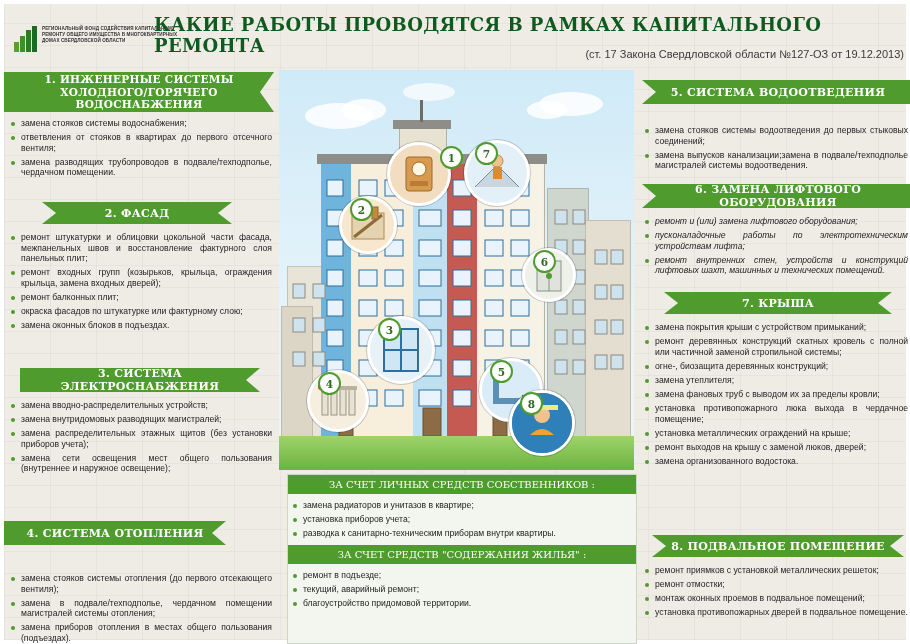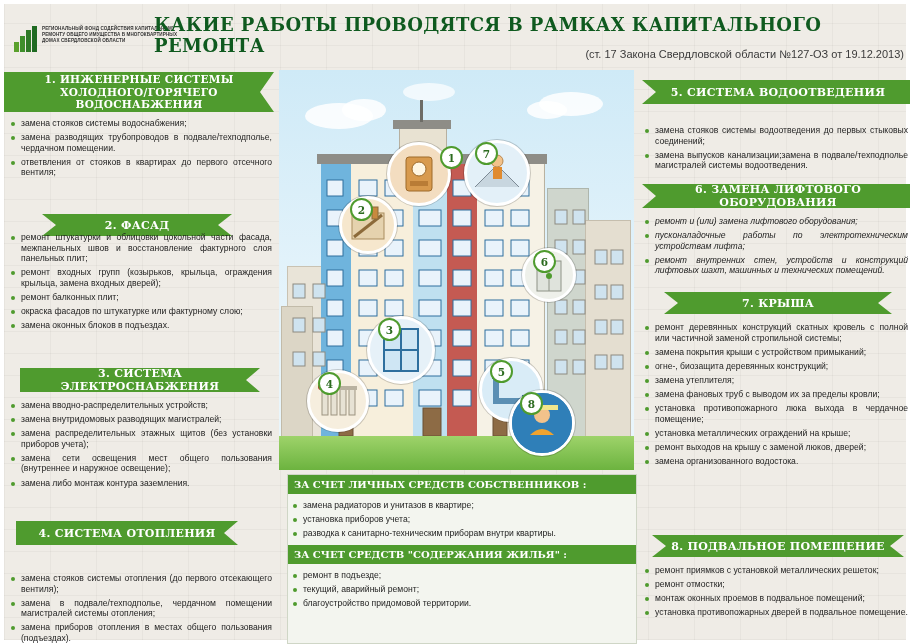--- a/index.html
+++ b/index.html
@@ -115,23 +115,23 @@
     position:absolute;width:19px;height:19px;border-radius:50%;
     background:#ffffff;border:2px solid #4f9b2e;color:#2c6b1f;
     font-size:10.5px;font-weight:bold;display:flex;align-items:center;justify-content:center;
     font-family:"DejaVu Serif", serif;
   }
   
   .box{
     position:absolute;background:#f3f5ef;border:1px solid #cfd6c6;
   }
   .box-title{
-    font-family:"DejaVu Serif", serif;font-weight:bold;color:#ffffff;
+    font-family:"DejaVu Serif", serif;font-weight:normal;color:#ffffff;
     background:#4f9b2e;text-transform:uppercase;font-size:10px;
-    padding:4px 6px;
+    text-align:center;padding:4px 6px;
   }
 </style>
 </head>
 <body>
 
 <div id="page">
 
   <div class="header">
     <div class="logo">
       <div class="logo-mark">
@@ -144,47 +144,46 @@
     </div>
     <div class="main-title">Какие работы проводятся в рамках капитального ремонта</div>
     <div class="sub-title">(ст. 17 Закона Свердловской области №127-ОЗ от 19.12.2013)</div>
   </div>
 
   <div class="banner left-notch" style="left:0;top:68px;width:270px;height:40px;font-size:10.5px;line-height:12.5px;">
     <span>1. Инженерные системы холодного/горячего водоснабжения</span>
   </div>
   <ul class="blist" style="left:6px;top:114px;width:262px;">
     <li>замена стояков системы водоснабжения;</li>
+    <li>ответвления от стояков в квартирах до первого отсечного вентиля;</li>
     <li>замена разводящих трубопроводов в подвале/техподполье, чердачном помещении.</li>
-    <li>ответвления от стояков в квартирах до первого отсечного вентиля;</li>
-  </ul>
-
-  <div class="banner both-notch" style="left:38px;top:210px;width:190px;height:22px;font-size:11px;">
+  </ul>
+
+  <div class="banner both-notch" style="left:38px;top:198px;width:190px;height:22px;font-size:11px;">
     <span>2. Фасад</span>
   </div>
   <ul class="blist" style="left:6px;top:228px;width:262px;">
     <li>ремонт штукатурки и облицовки цокольной части фасада, межпанельных швов и восстановление фактурного слоя панельных плит;</li>
     <li>ремонт входных групп (козырьков, крыльца, ограждения крыльца, замена входных дверей);</li>
     <li>ремонт балконных плит;</li>
     <li>окраска фасадов по штукатурке или фактурному слою;</li>
     <li>замена оконных блоков в подъездах.</li>
   </ul>
 
   <div class="banner left-notch" style="left:0;top:364px;width:240px;height:24px;font-size:11px;margin-left:16px;">
     <span>3. Система электроснабжения</span>
   </div>
   <ul class="blist" style="left:6px;top:396px;width:262px;">
     <li>замена вводно-распределительных устройств;</li>
     <li>замена внутридомовых разводящих магистралей;</li>
     <li>замена распределительных этажных щитов (без установки приборов учета);</li>
     <li>замена сети освещения мест общего пользования (внутреннее и наружное освещение);</li>
-    <li>замена либо монтаж контура заземления.</li>
-  </ul>
-
-  <div class="banner left-notch" style="left:12px;top:517px;width:222px;height:24px;font-size:11px;">
+  </ul>
+
+  <div class="banner left-notch" style="left:0;top:517px;width:222px;height:24px;font-size:11px;">
     <span>4. Система отопления</span>
   </div>
   <ul class="blist" style="left:6px;top:549px;width:262px;margin-top:20px;">
     <li>замена стояков системы отопления (до первого отсекающего вентиля);</li>
     <li>замена в подвале/техподполье, чердачном помещении магистралей системы отопления;</li>
     <li>замена приборов отопления в местах общего пользования (подъездах).</li>
   </ul>
 
   <div class="banner right-notch" style="left:638px;top:76px;width:272px;height:24px;font-size:11px;">
     <span>5. Система водоотведения</span>
@@ -200,22 +199,22 @@
   <ul class="blist" style="left:640px;top:212px;width:264px;font-style:italic;">
     <li>ремонт и (или) замена лифтового оборудования;</li>
     <li>пусконаладочные работы по электротехническим устройствам лифта;</li>
     <li>ремонт внутренних стен, устройств и конструкций лифтовых шахт, машинных и технических помещений.</li>
   </ul>
 
   <div class="banner both-notch" style="left:660px;top:288px;width:228px;height:22px;font-size:11px;">
     <span>7. Крыша</span>
   </div>
   <ul class="blist" style="left:640px;top:318px;width:264px;">
+    <li>замена покрытия крыши с устройством примыканий;</li>
     <li>ремонт деревянных конструкций скатных кровель с полной или частичной заменой стропильной системы;</li>
-    <li>замена покрытия крыши с устройством примыканий;</li>
     <li>огне-, биозащита деревянных конструкций;</li>
     <li>замена утеплителя;</li>
     <li>замена фановых труб с выводом их за пределы кровли;</li>
     <li>установка противопожарного люка выхода в чердачное помещение;</li>
     <li>установка металлических ограждений на крыше;</li>
     <li>ремонт выходов на крышу с заменой люков, дверей;</li>
     <li>замена организованного водостока.</li>
   </ul>
 
   <div class="banner both-notch" style="left:648px;top:531px;width:252px;height:22px;font-size:11px;">

